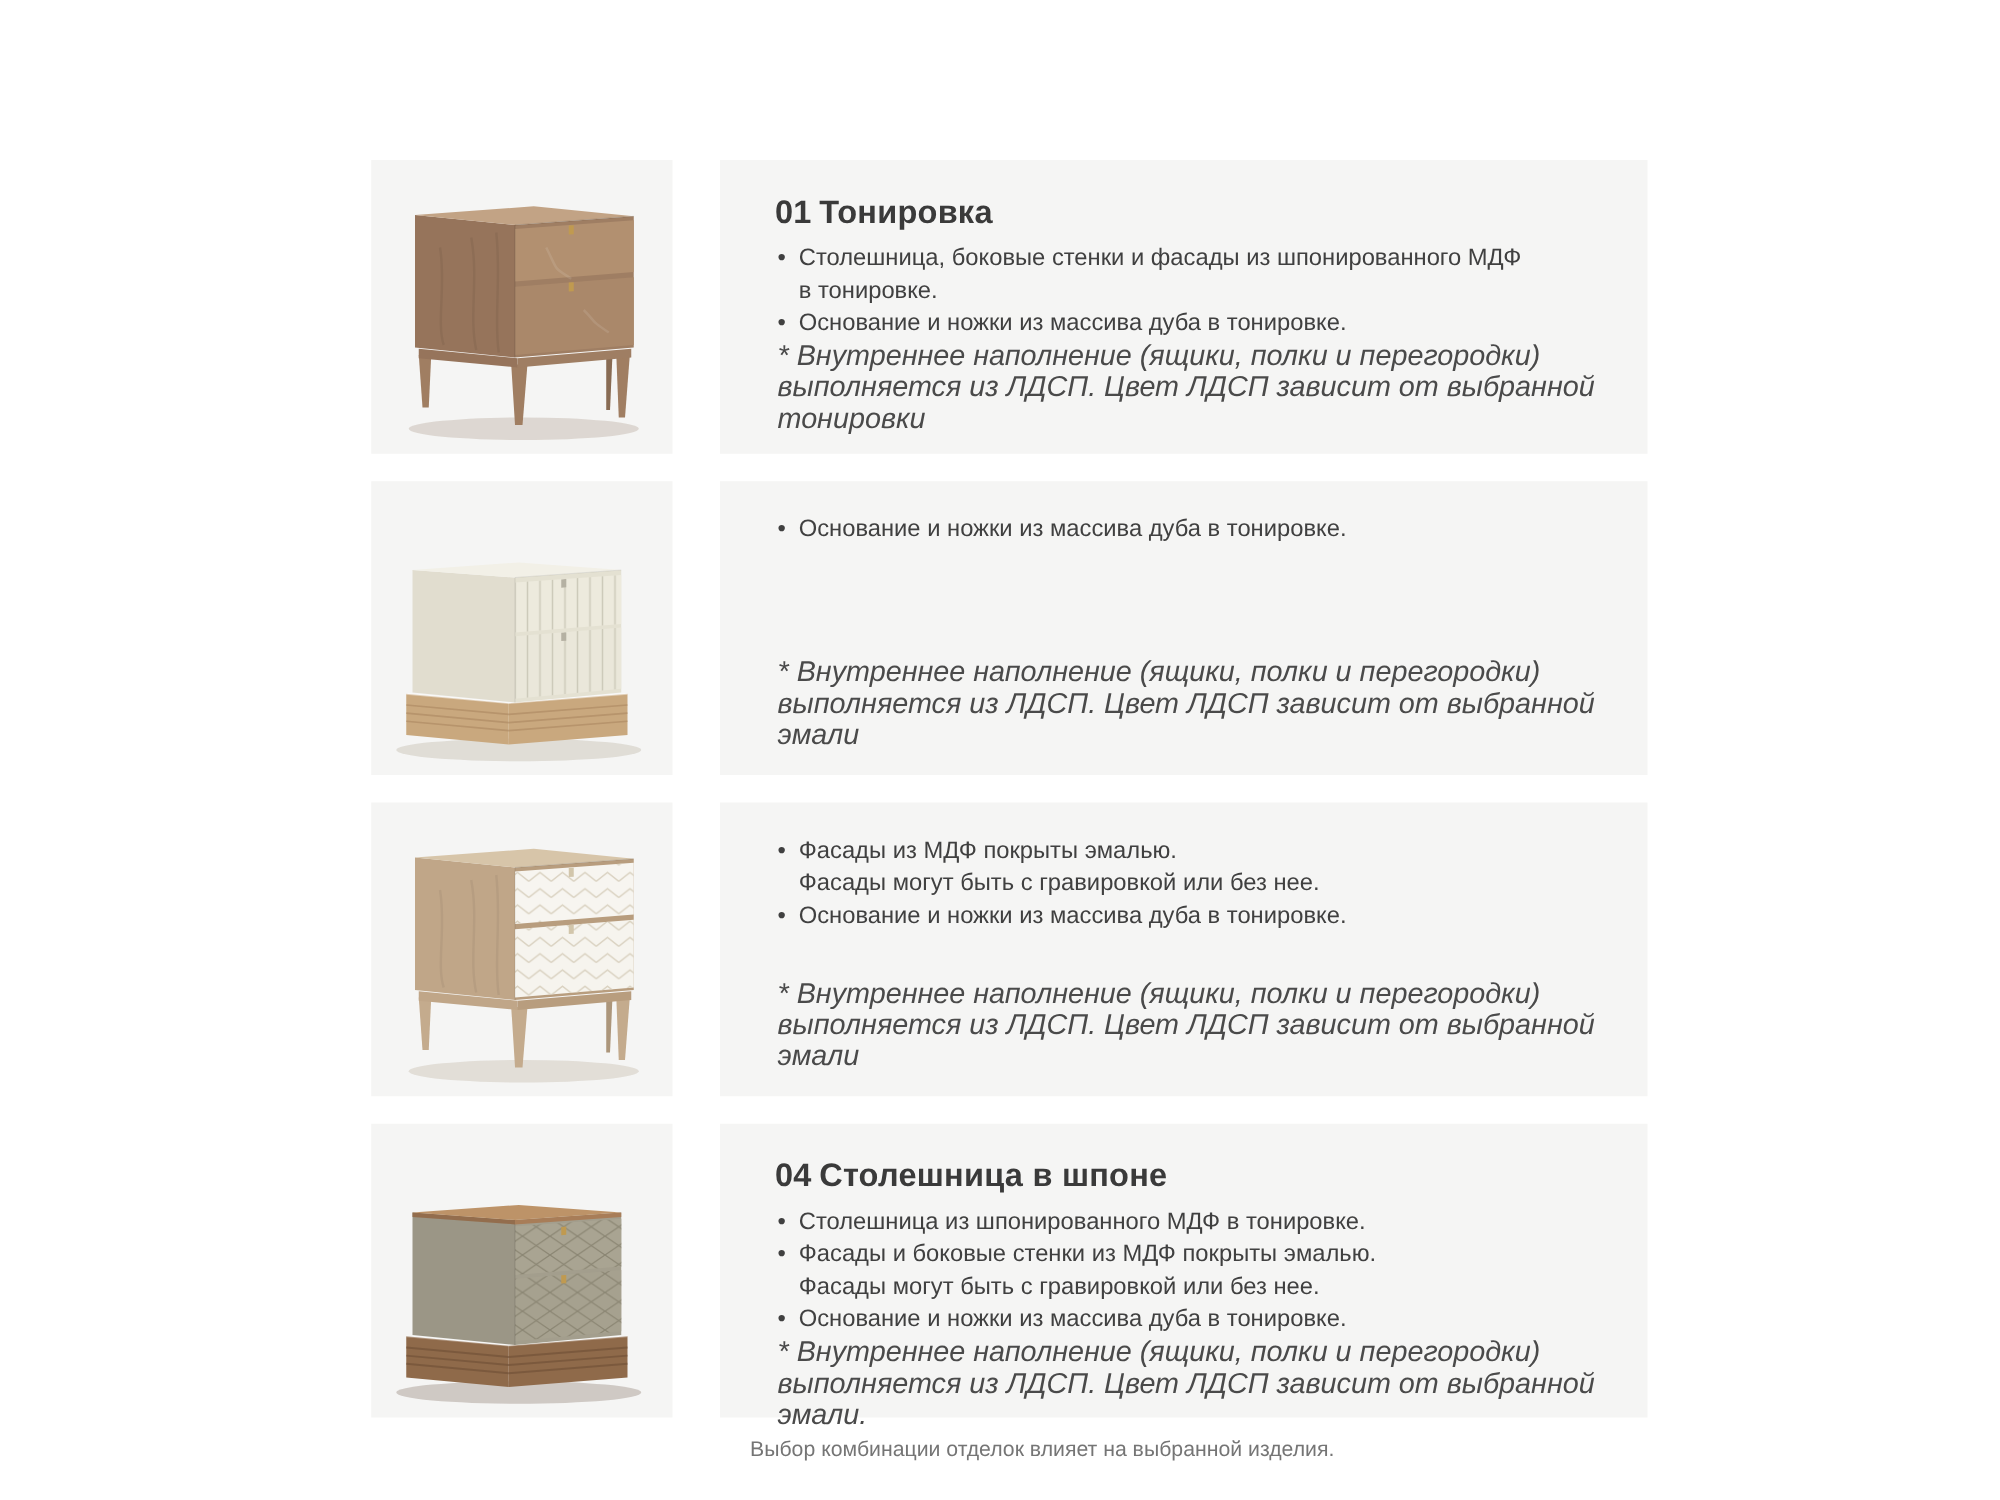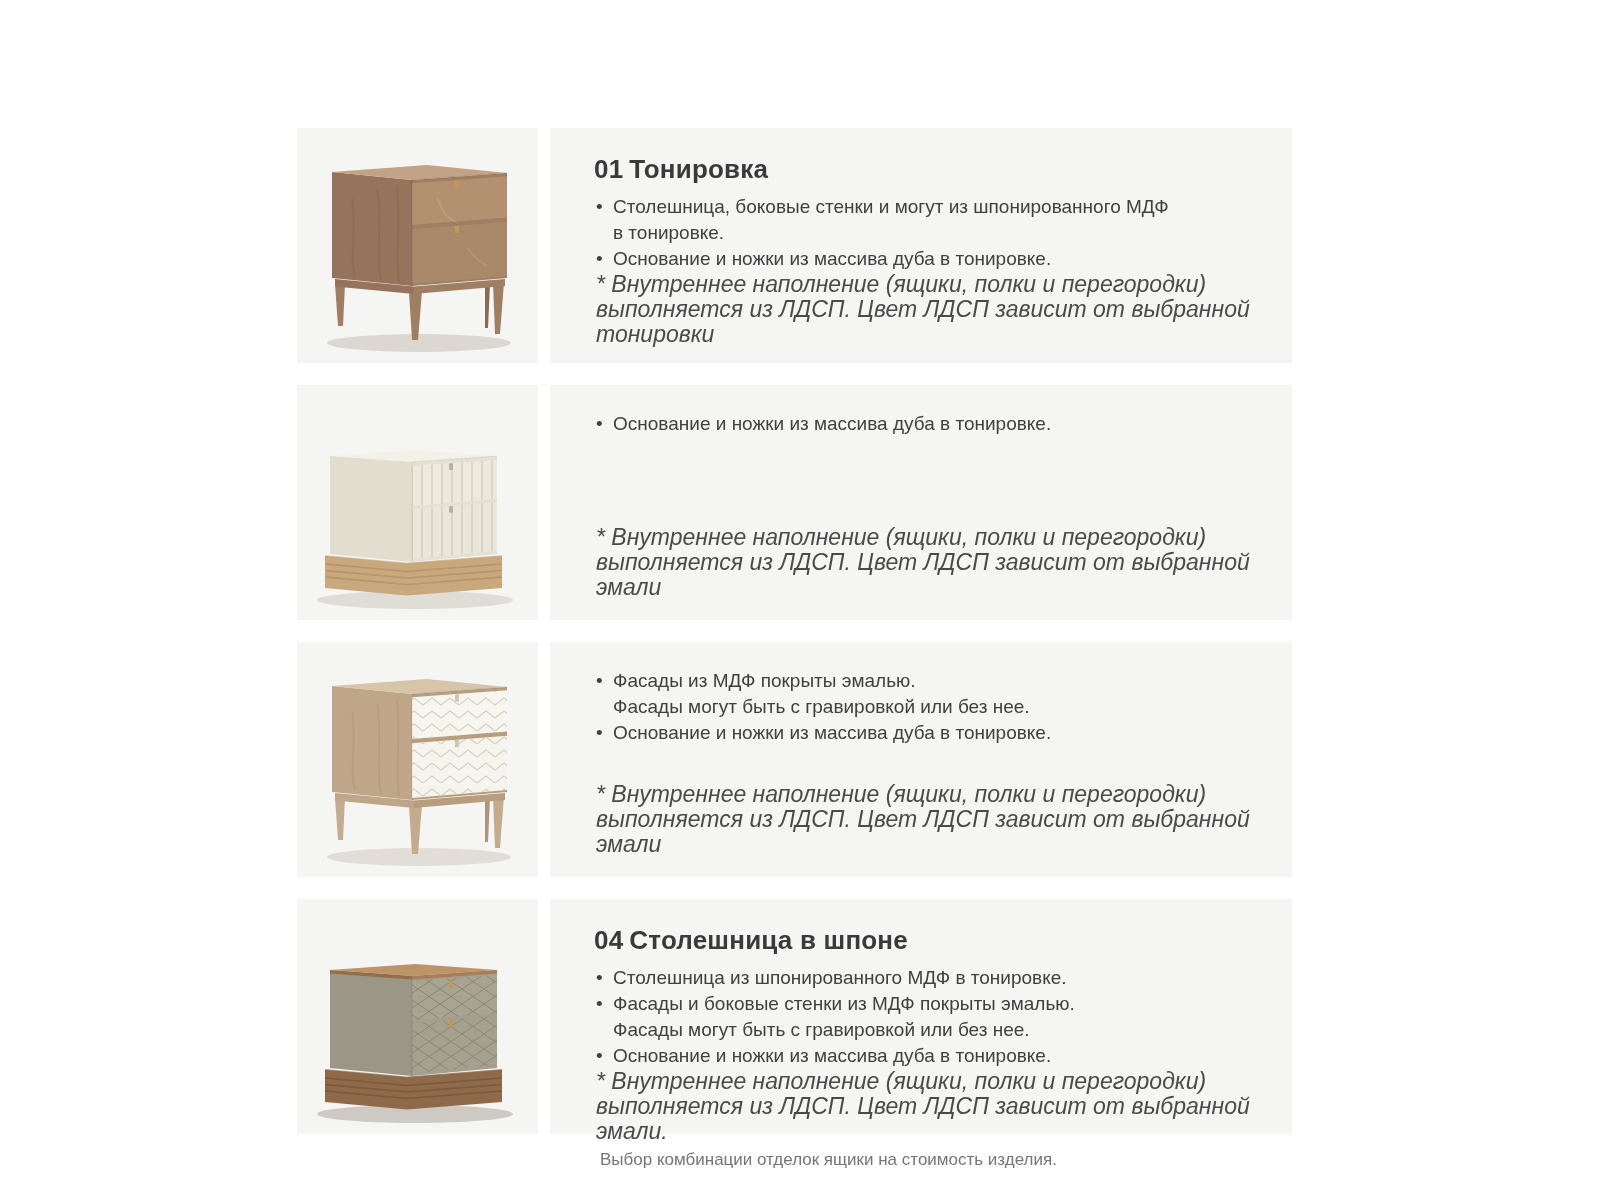--- a/index.html
+++ b/index.html
@@ -10,21 +10,21 @@
     color:#404040;
     overflow:hidden;
   }
   .page{position:absolute;inset:0;}
   .title{
     position:absolute;left:256px;top:52px;margin:0;
     font-size:42px;font-weight:400;letter-spacing:.3px;
     color:var(--c-title,#3c3c3c);
   }
   .rows{position:absolute;left:297px;top:128px;display:flex;flex-direction:column;gap:22px;}
-  .row{display:flex;gap:12px;height:235px;}
+  .row{display:flex;gap:38px;height:235px;}
   .img-panel{
     width:241px;height:235px;flex:none;
     background:var(--c-panel,#f5f5f4);
   }
   .img-panel svg{display:block;width:241px;height:235px;}
   .text-panel{
     width:742px;height:235px;box-sizing:border-box;
     background:var(--c-panel,#f5f5f4);
     padding:26px 40px 20px 44px;
     display:flex;flex-direction:column;
@@ -82,21 +82,21 @@
           <path d="M115 52 L115 158" stroke="rgba(0,0,0,0.10)" stroke-width="1" fill="none"></path>
           <polygon points="158,52.4 162,52.1 162,59.3 158,59.6" style="fill:var(--handle)"></polygon>
           <polygon points="158,98 162,97.7 162,104.9 158,105.2" style="fill:var(--handle)"></polygon>
           <path d="M55 70 C60 100 52 130 58 148 M80 62 C86 95 78 125 84 152 M100 58 C104 95 98 128 102 154" stroke="rgba(0,0,0,0.06)" stroke-width="2" fill="none"></path>
           <path d="M140 70 C150 90 145 85 160 95 M170 120 C180 130 175 128 190 138" stroke="rgba(255,255,255,0.10)" stroke-width="2" fill="none"></path>
         </svg>
       </div>
       <div class="text-panel">
         <h2 class="card-title"><span class="card-num">01</span><span>Тонировка</span></h2>
         <ul class="bullets">
-          <li>Столешница, боковые стенки и могут из шпонированного МДФ
+          <li>Столешница, боковые стенки и фасады из шпонированного МДФ
 в тонировке.</li>
           <li>Основание и ножки из массива дуба в тонировке.</li>
         </ul>
         <p class="note">* Внутреннее наполнение (ящики, полки и перегородки)
 выполняется из ЛДСП. Цвет ЛДСП зависит от выбранной тонировки</p>
       </div>
     </section>
 
     <section class="row" style="--side: #e1ddcf; --front: #e4e1d2; --top: #f2f0e7; --drawerTop: #edeadd; --drawerBottom: #eae7da; --groove: #cdcaba; --handle: #b5b1a3; --plinth: #c9a87e; --plinthLine: #a8845c; --shadow: rgba(170,158,138,0.28);">
       <div class="img-panel">
@@ -210,14 +210,14 @@
 Фасады могут быть с гравировкой или без нее.</li>
           <li>Основание и ножки из массива дуба в тонировке.</li>
         </ul>
         <p class="note">* Внутреннее наполнение (ящики, полки и перегородки)
 выполняется из ЛДСП. Цвет ЛДСП зависит от выбранной эмали.</p>
       </div>
     </section>
 
   </div>
 
-  <p class="footer">Выбор комбинации отделок ящики на стоимость изделия.</p>
+  <p class="footer">Выбор комбинации отделок влияет на выбранной изделия.</p>
 </div>
 
 </body></html>

